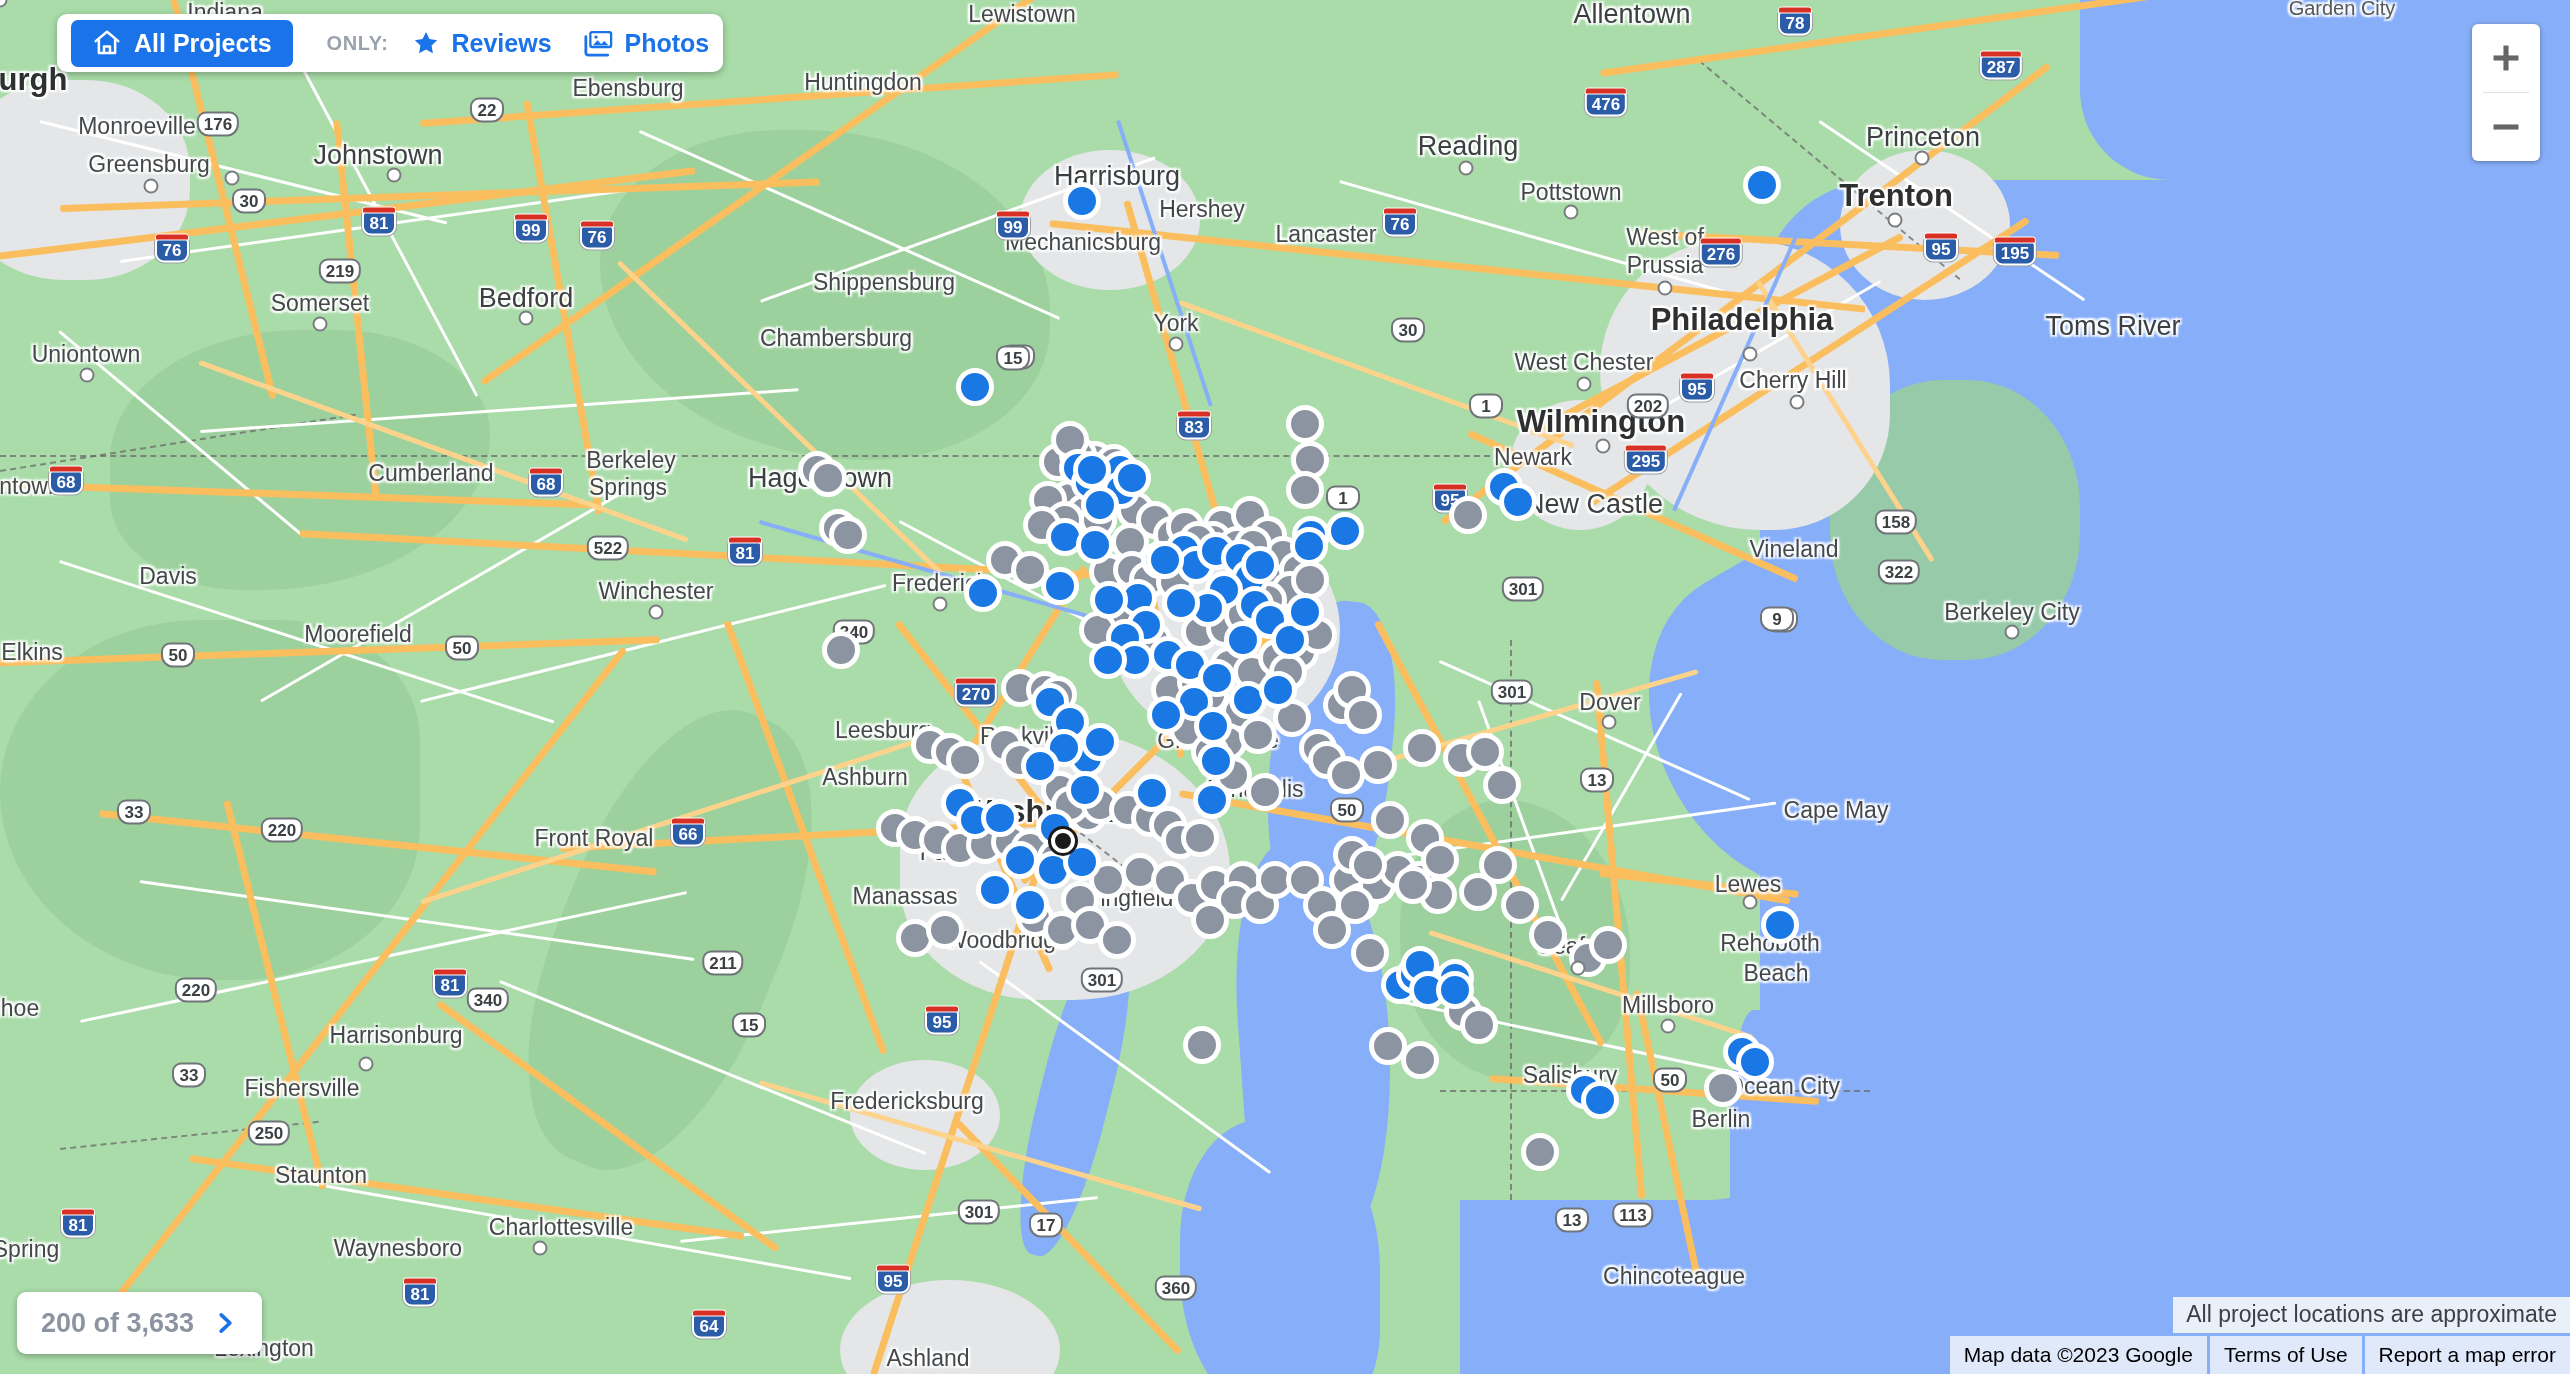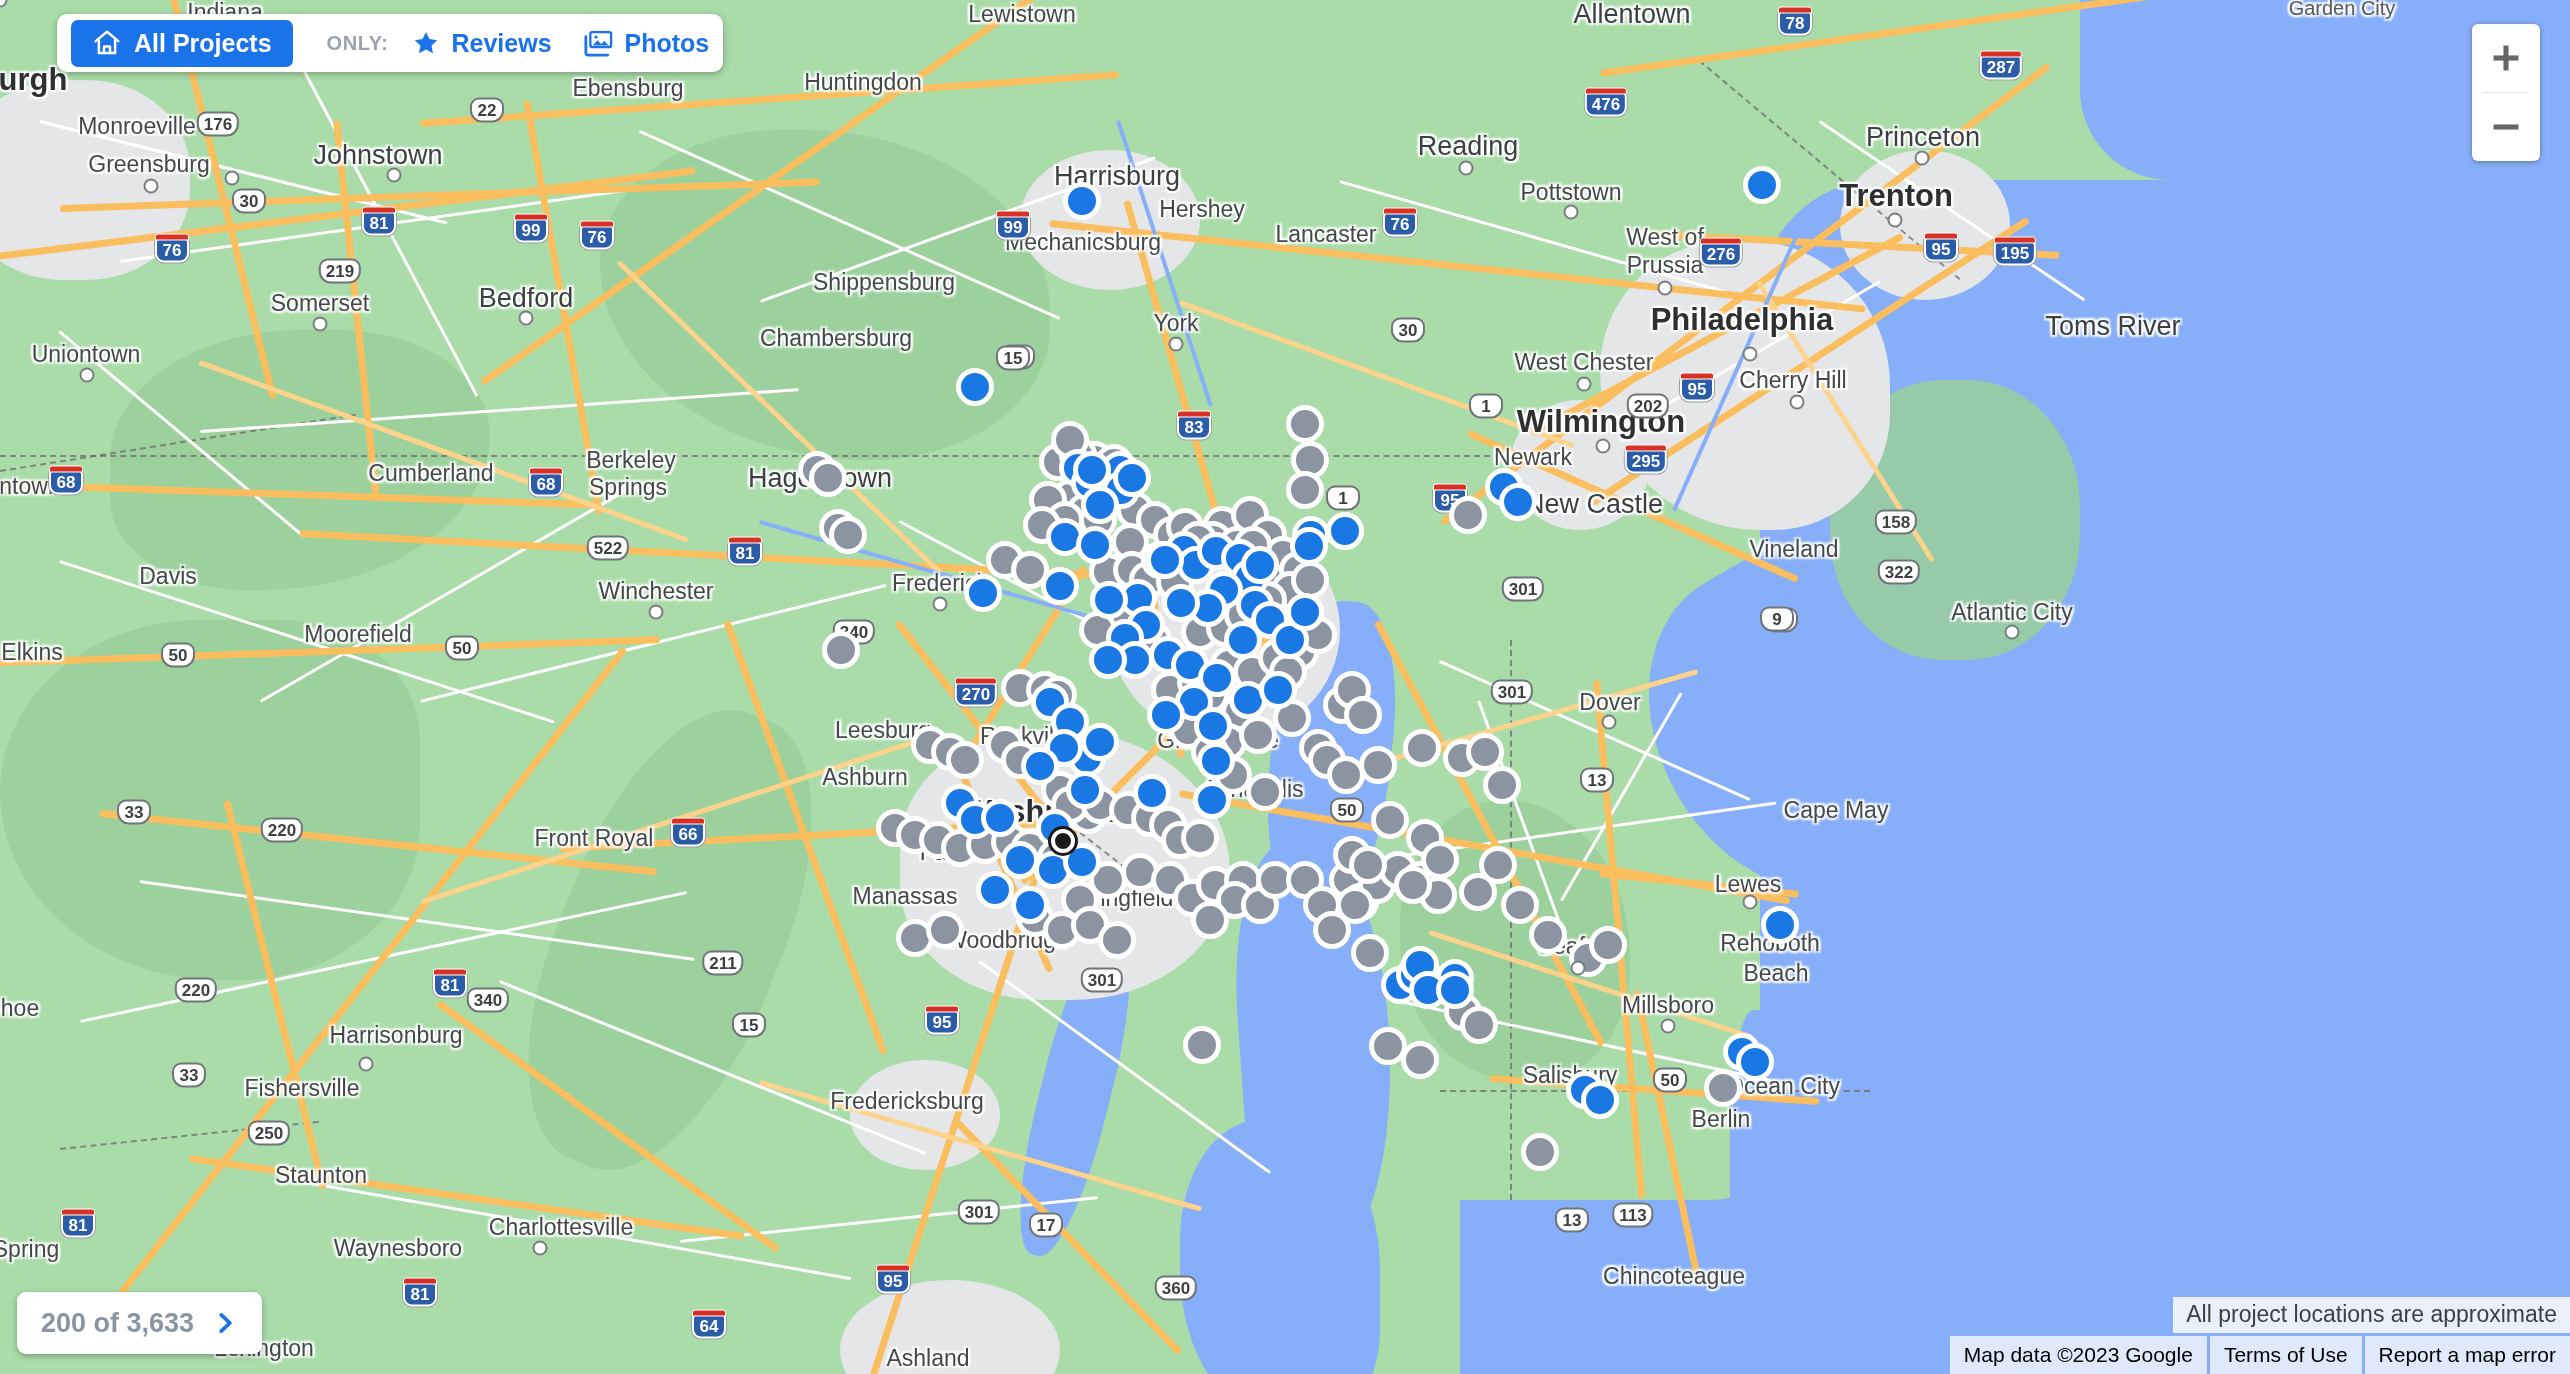--- a/index.html
+++ b/index.html
@@ -271,21 +271,21 @@
       <div class="lbl md" style="left: 30px; top: 486px;">ntown</div>
       <div class="lbl md" style="left: 631px; top: 460px;">Berkeley</div>
       <div class="lbl md" style="left: 628px; top: 487px;">Springs</div>
       <div class="lbl lg" style="left: 820px; top: 478px;">Hagerstown</div>
       <div class="lbl lg" style="left: 1594px; top: 504px;">New Castle</div>
       <div class="lbl md" style="left: 1793px; top: 380px;">Cherry Hill</div>
       <div class="lbl md" style="left: 1794px; top: 549px;">Vineland</div>
       <div class="lbl md" style="left: 168px; top: 576px;">Davis</div>
       <div class="lbl md" style="left: 656px; top: 591px;">Winchester</div>
       <div class="lbl md" style="left: 940px; top: 583px;">Frederick</div>
-      <div class="lbl md" style="left: 2012px; top: 612px;">Atlantic City</div>
+      <div class="lbl md" style="left: 2012px; top: 612px;">Berkeley City</div>
       <div class="lbl md" style="left: 358px; top: 634px;">Moorefield</div>
       <div class="lbl md" style="left: 32px; top: 652px;">Elkins</div>
       <div class="lbl md" style="left: 883px; top: 730px;">Leesburg</div>
       <div class="lbl md" style="left: 1610px; top: 702px;">Dover</div>
       <div class="lbl md" style="left: 1026px; top: 736px;">Rockville</div>
       <div class="lbl md" style="left: 1218px; top: 740px;">Glen Burnie</div>
       <div class="lbl md" style="left: 1836px; top: 810px;">Cape May</div>
       <div class="lbl md" style="left: 594px; top: 838px;">Front Royal</div>
       <div class="lbl md" style="left: 865px; top: 777px;">Ashburn</div>
       <div class="lbl md" style="left: 1253px; top: 789px;">Annapolis</div>

